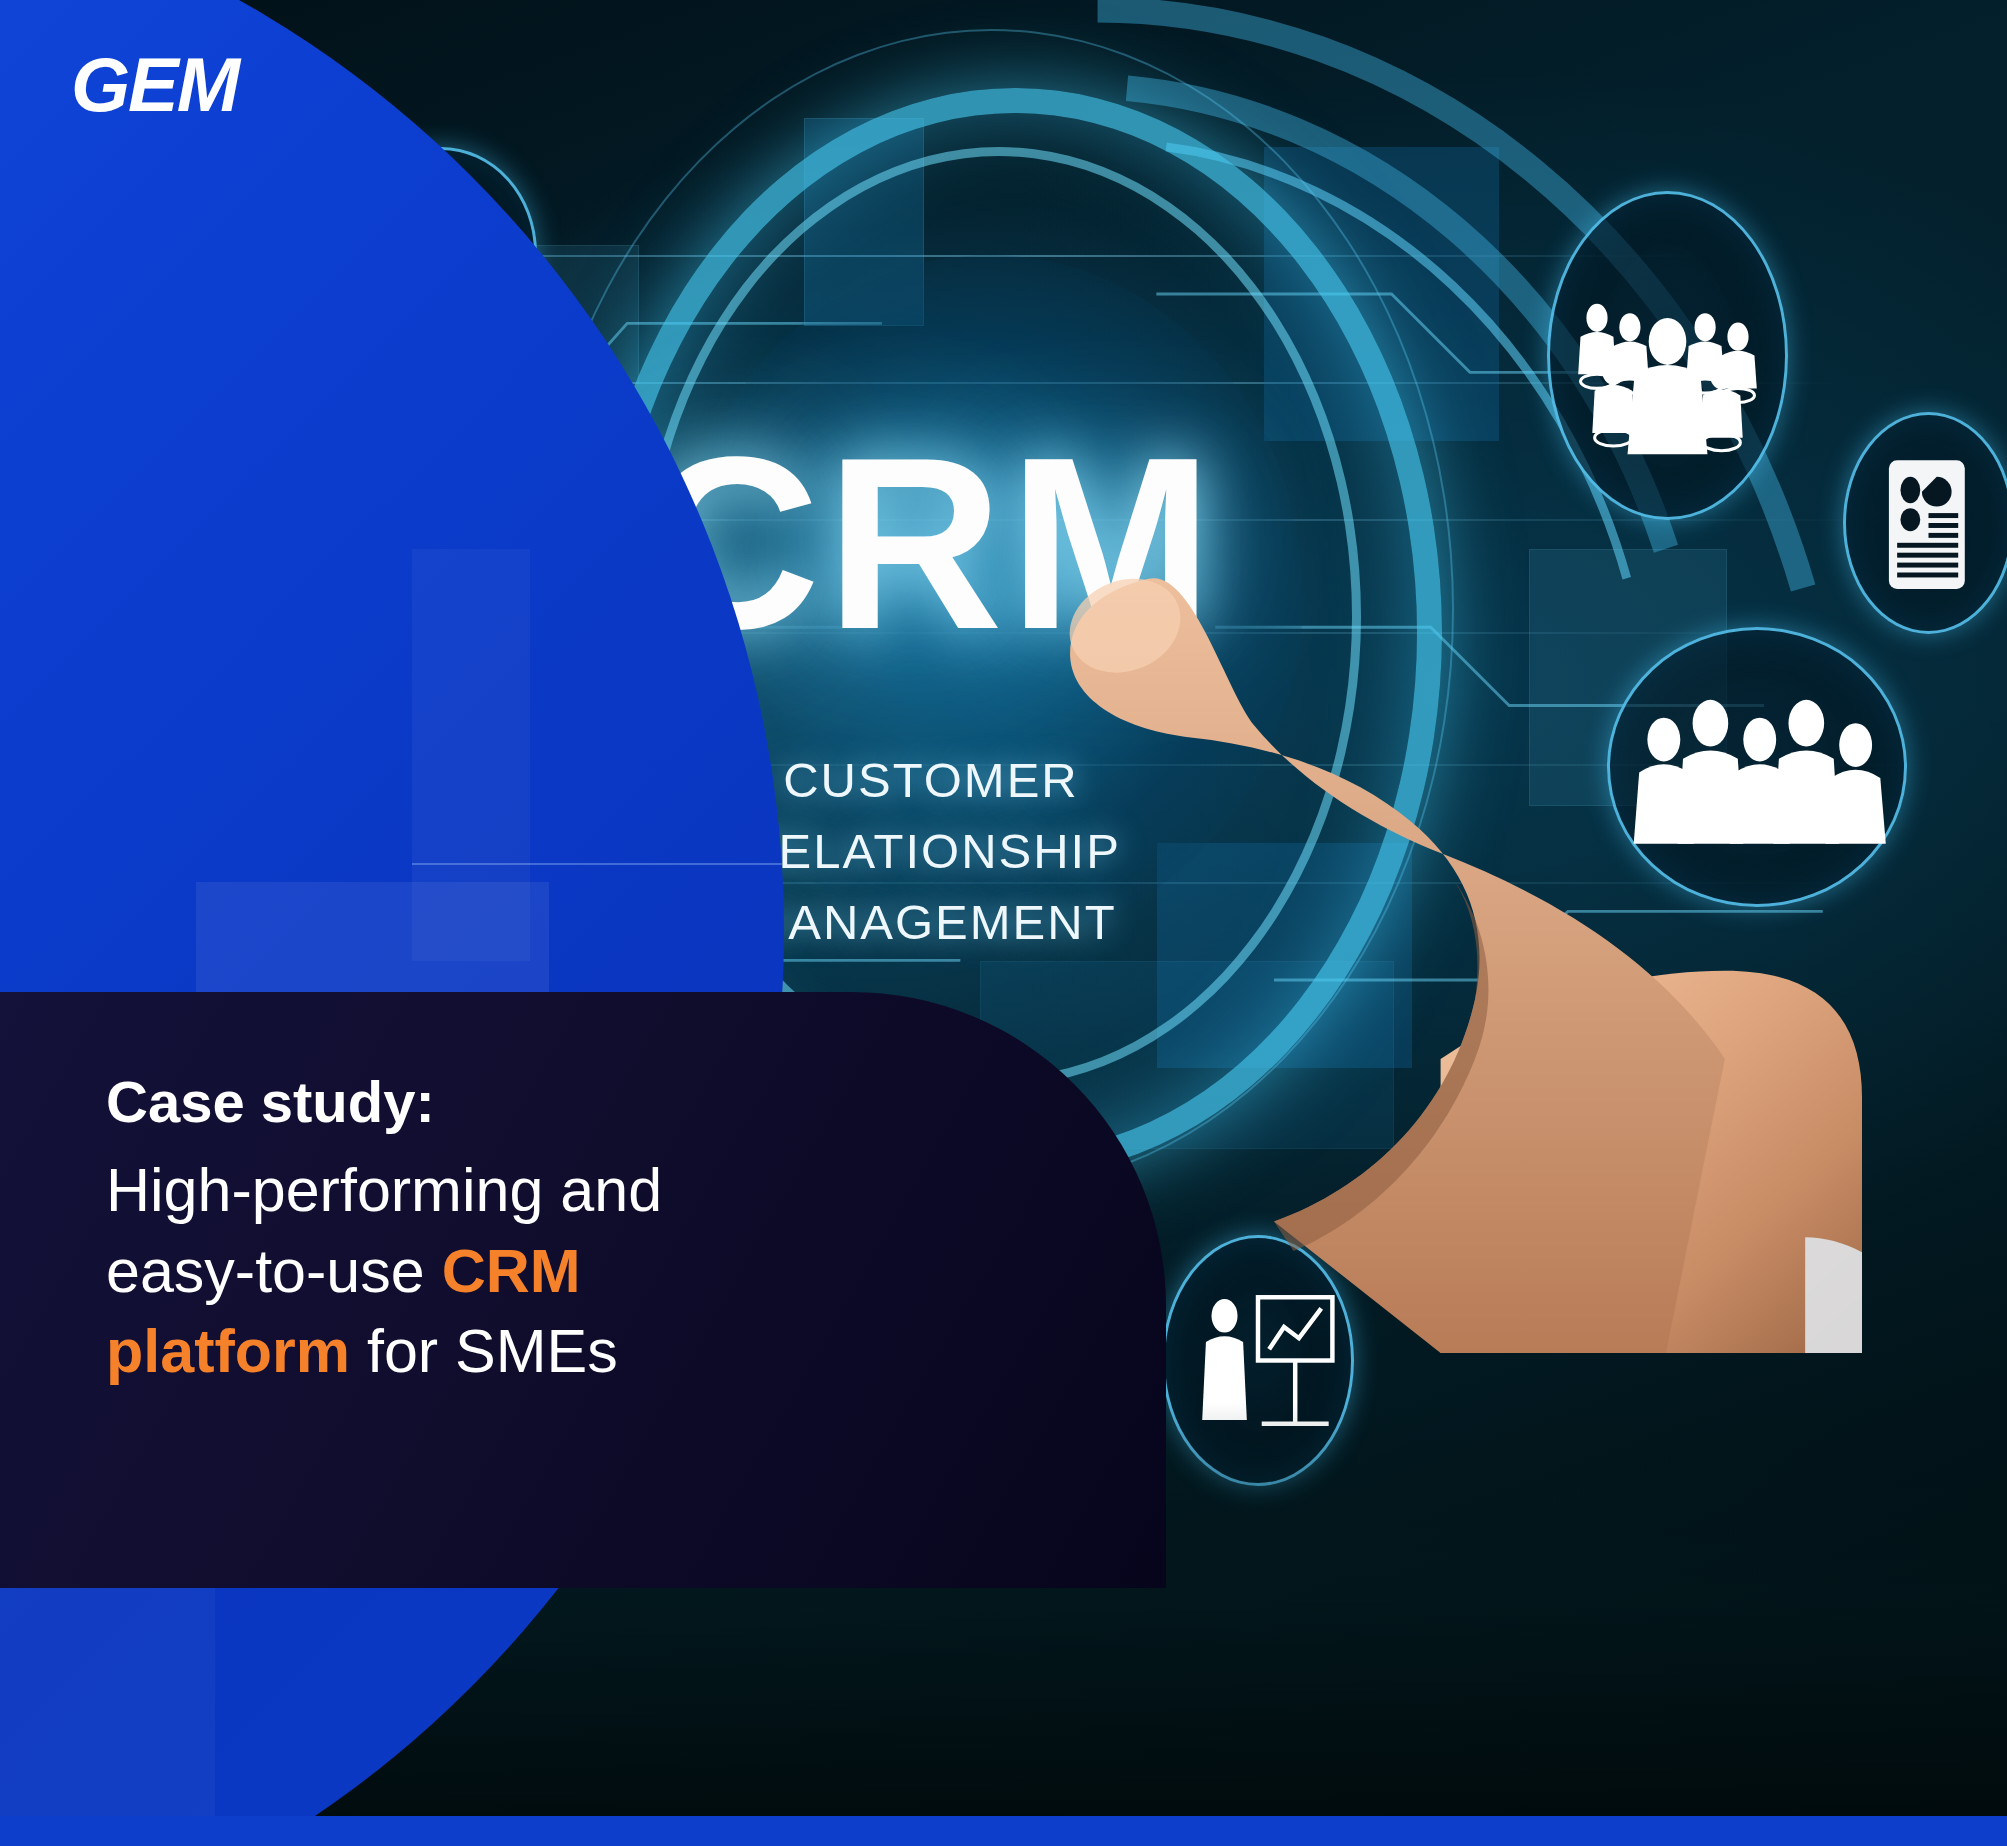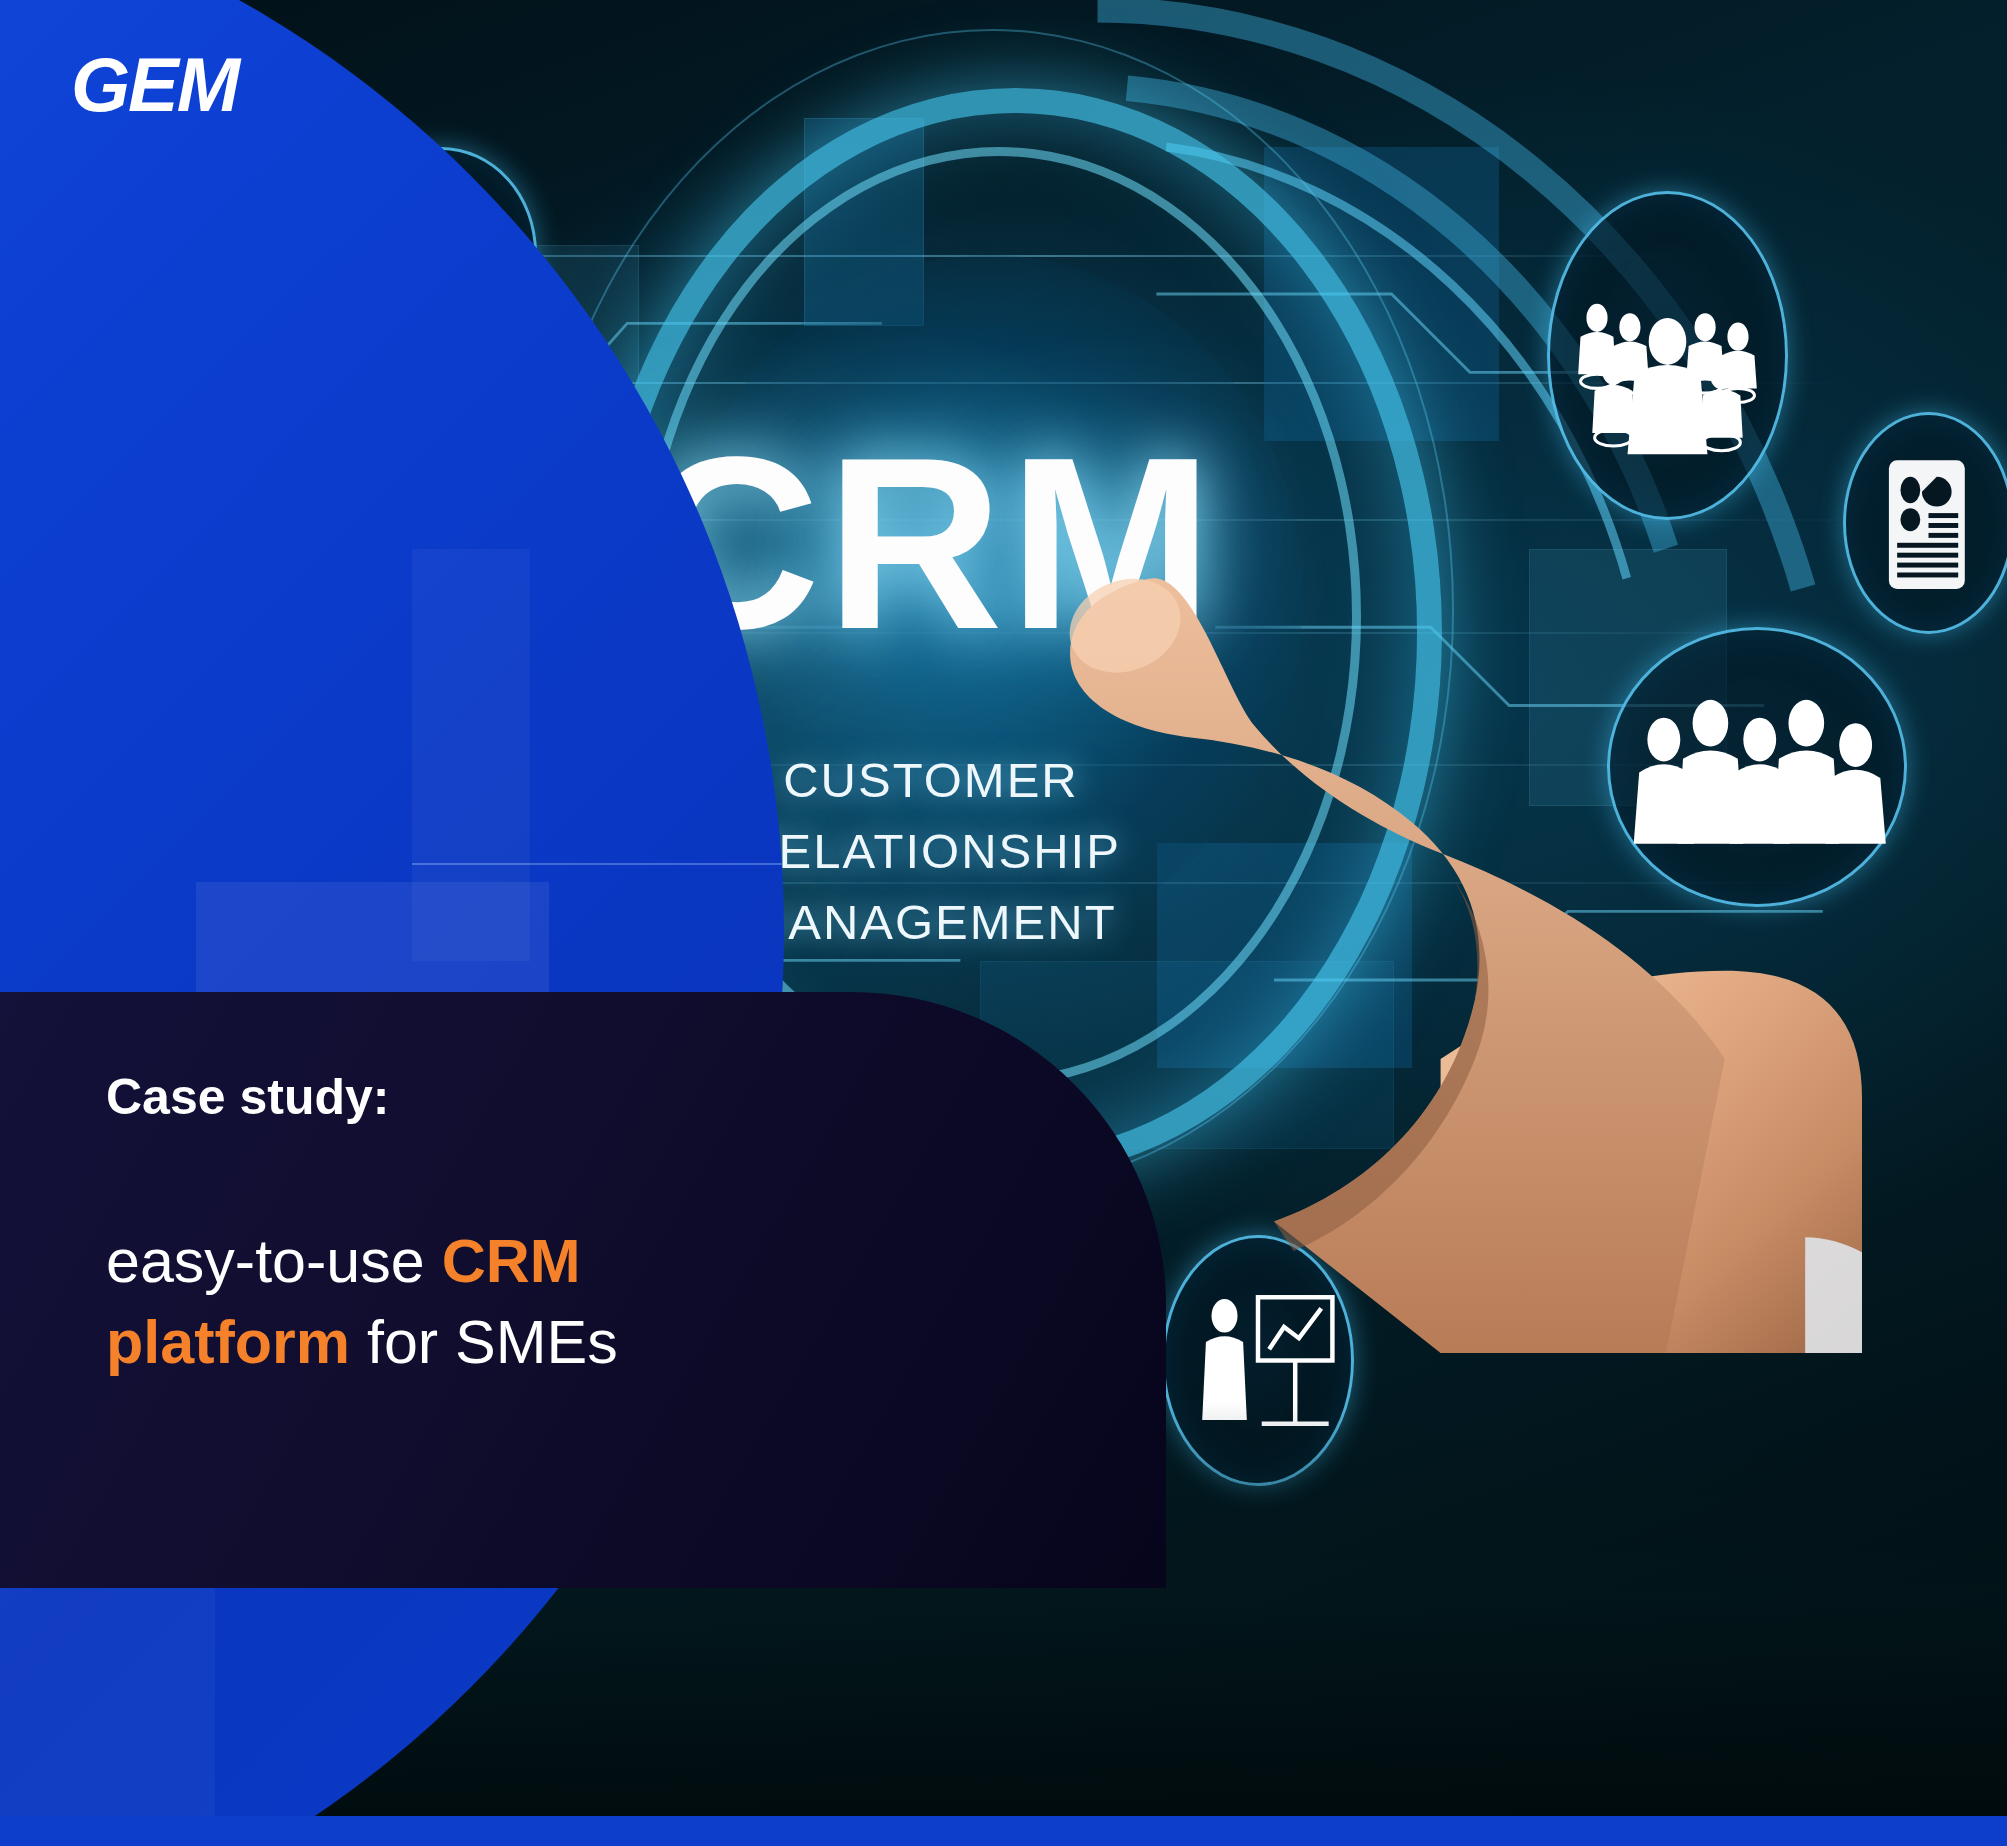--- a/index.html
+++ b/index.html
@@ -83,21 +83,21 @@
   
   .bottom-strip{position:absolute;left:0;right:0;bottom:0;height:31px;background:#0c3ecb;}
 
   
   .caption{
     position:absolute;left:0;top:992px;width:1166px;height:596px;
     background:linear-gradient(120deg,#14113a 0%, #100d2e 42%, #07051c 100%);
     border-radius:0 314px 0 0;
   }
   .caption-inner{position:absolute;left:106px;top:76px;width:882px;}
-  .cap-kicker{font-size:50px;font-weight:bold;color:#ffffff;line-height:1.18;margin:0 0 13.7px 0;}
+  .cap-kicker{font-size:58px;font-weight:bold;color:#ffffff;line-height:1.18;margin:0 0 13.7px 0;}
   .cap-body{font-size:61px;font-weight:400;color:#ffffff;line-height:1.32;margin:0;}
   .hl{color:#f5822a;font-weight:bold;}
 </style>
 </head>
 <body>
 
 <div id="stage">
 
   <div class="photo">
     <div class="photo-base"></div>
@@ -325,21 +325,21 @@
       <div class="bw-rect" style="left:686px;top:1666px;width:274px;height:294px;opacity:.5;"></div>
     </div>
   </div>
 
   <div class="logo">GEM</div>
 
   <div class="caption">
     <div class="caption-inner">
       <div class="cap-kicker">Case study:</div>
       <div class="cap-body">
-        <br>
+        <span>High-performing and</span><br>
         <span>easy-to-use </span><span class="hl">CRM</span><br>
         <span class="hl">platform</span><span> for SMEs</span>
       </div>
     </div>
   </div>
 
   <div class="bottom-strip"></div>
 </div>
 
 

